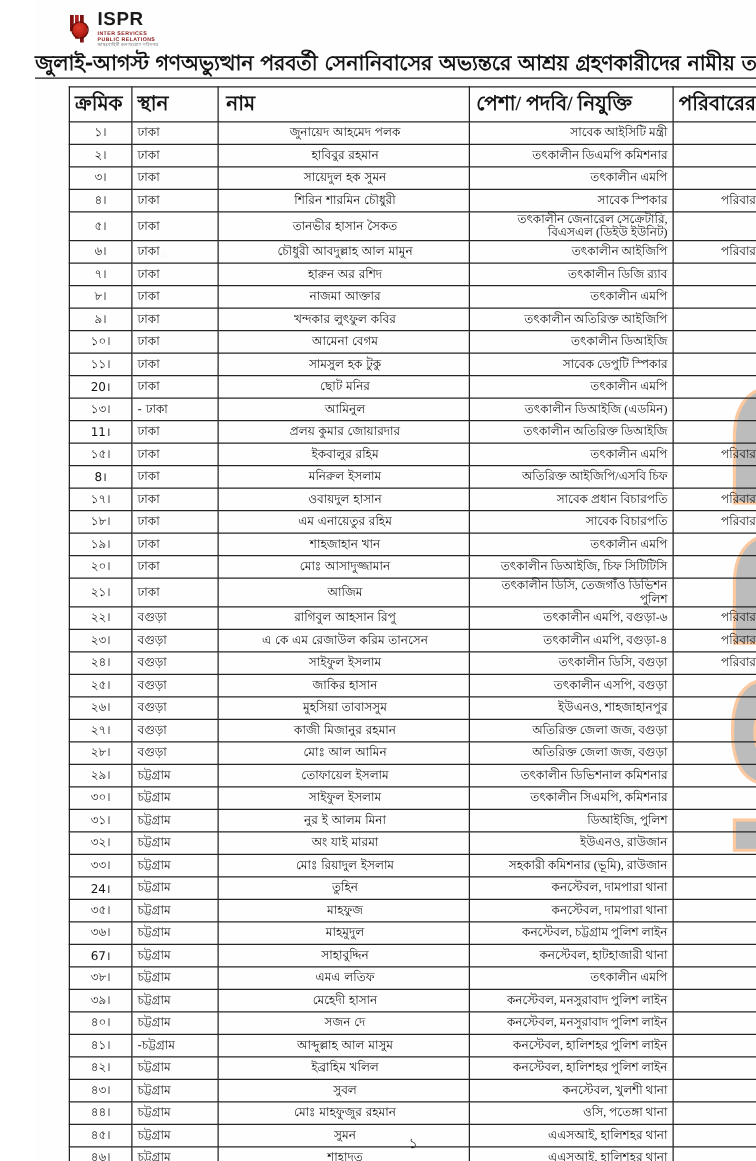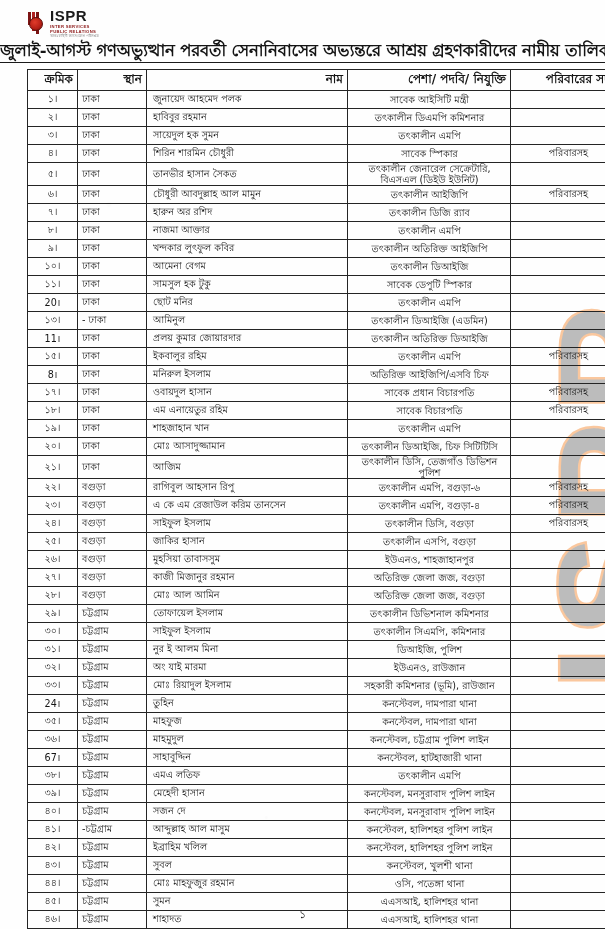--- a/index.html
+++ b/index.html
@@ -14,20 +14,21 @@
     overflow: hidden;
     font-family: "Liberation Sans", "DejaVu Sans", sans-serif;
     color: #111;
   }
 
   
   .page {
     position: absolute;
     inset: 0;
     background: #fefefe;
+    margin-left: 28px;
   }
 
   
   .paper-tone {
     position: absolute;
     inset: 0;
     background:
       radial-gradient(circle at 18% 22%, rgba(0,0,0,0.012) 0 2px, transparent 3px),
       radial-gradient(circle at 72% 64%, rgba(0,0,0,0.010) 0 2px, transparent 3px),
       radial-gradient(circle at 44% 88%, rgba(0,0,0,0.010) 0 1px, transparent 2px);
@@ -167,37 +168,37 @@
   table.roster th,
   table.roster td {
     border: 1px solid #242424;
     padding: 0 4px;
     font-size: 9.6px;
     color: #151515;
     background: transparent;
   }
   table.roster thead th {
     height: 18px;
-    text-align: right;
+    text-align: left;
     font-weight: bold;
-    font-size: 12px;
+    font-size: 16px;
     vertical-align: middle;
   }
   table.roster tbody td {
     height: 17px;
     vertical-align: middle;
   }
   .c-serial  { width: 41px;  text-align: center; }
   .c-place   { width: 60px;  text-align: left; }
-  .c-name    { width: 190px; text-align: left; padding-left: 6px !important; }
-  .c-role    { width: 107px; text-align: center; padding-left: 5px !important; }
+  .c-name    { width: 190px; text-align: center; padding-left: 6px !important; }
+  .c-role    { width: 107px; text-align: right; padding-left: 5px !important; }
   .c-family  { width: 153px; text-align: center; }
 
   
-  .c-role   { width: 153px; }
+  .c-role   { width: 153px; font-family: Liberation Serif, serif; }
   .c-family { width: 107px; }
 
   td.c-role { line-height: 1.15; }
 
   .pagenum {
     position: absolute;
     left: 0;
     top: 906px;
     width: 605px;
     text-align: center;

